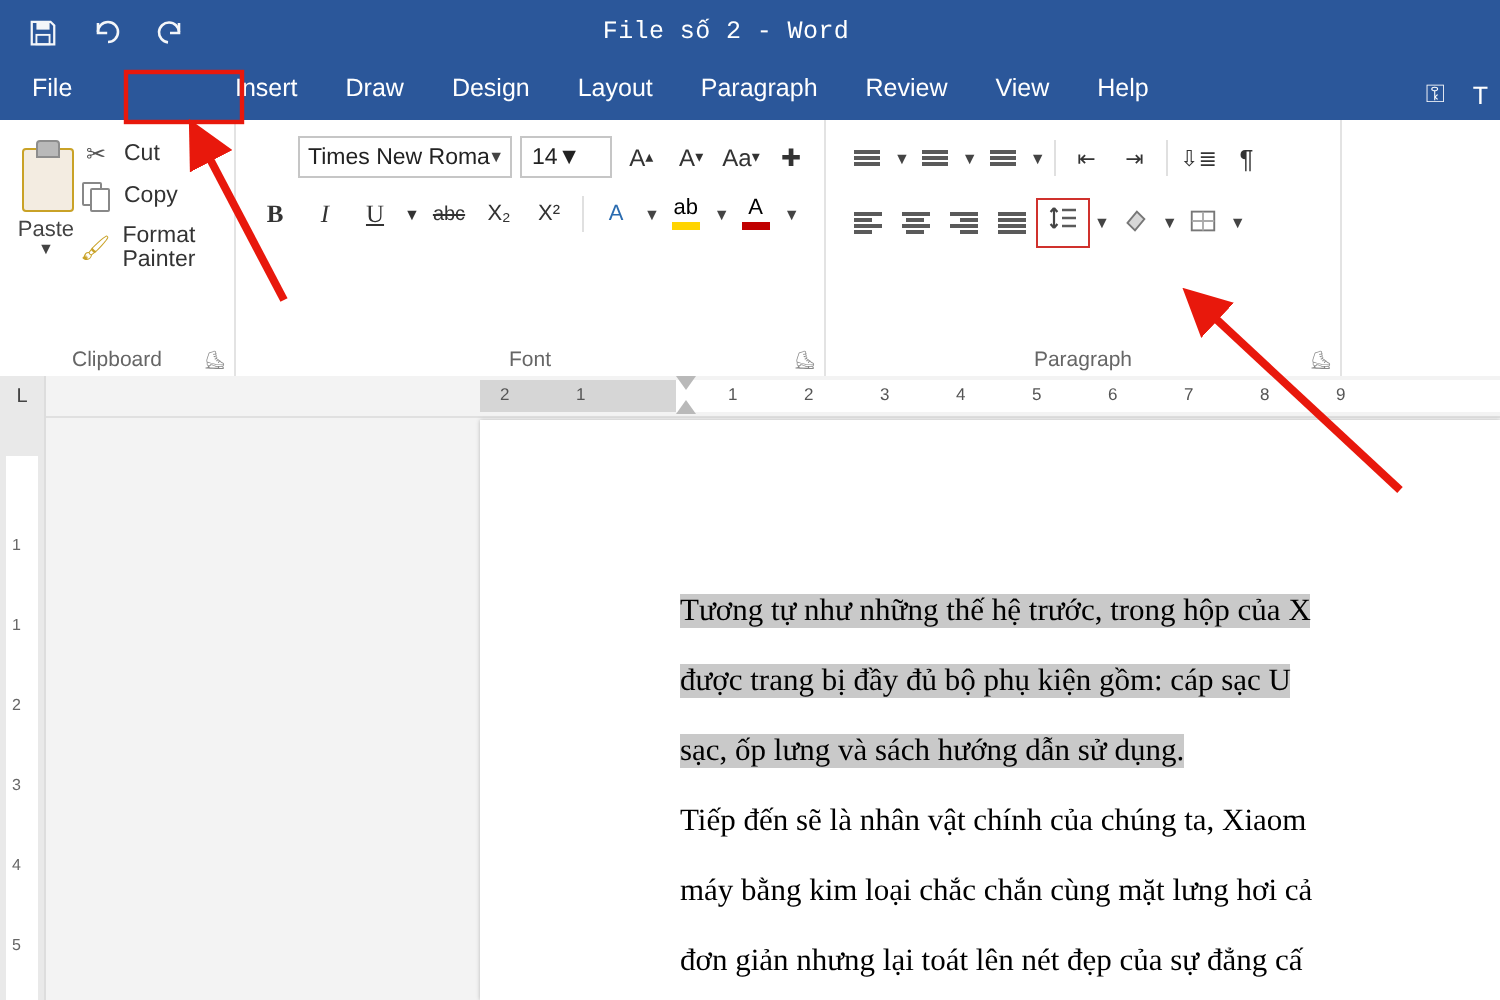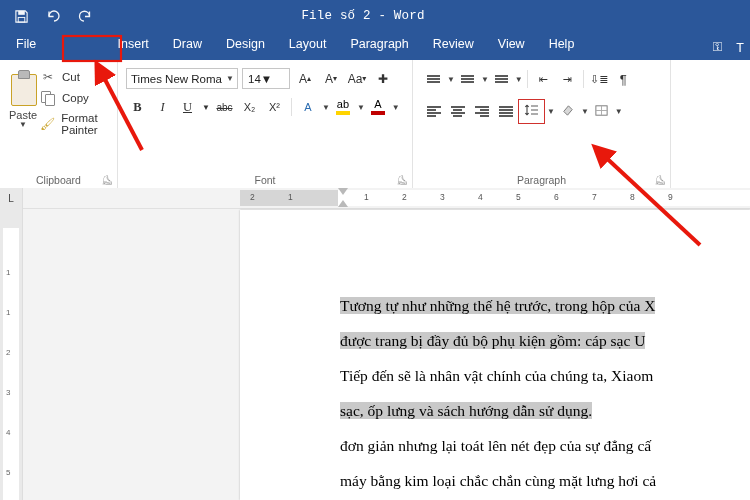--- a/index.html
+++ b/index.html
@@ -37,21 +37,21 @@
   .clipitem .mi{width:16px;height:14px;display:flex;align-items:center;justify-content:center;font-size:12px;}
   .scissor{color:#555;}
   .copyico{position:relative;width:14px;height:14px;}
   .copyico i{position:absolute;width:8px;height:10px;border:1.4px solid #888;background:#fff;border-radius:1px;}
   .copyico i:nth-child(1){left:0;top:0;}
   .copyico i:nth-child(2){left:4px;top:3px;background:#fff;}
   .brush{color:#c9a227;font-size:13px;}
 
   
   .g-font{width:295px;}
-  .fontrow1{display:flex;align-items:center;gap:4px;padding:4px 0 0 2px;}
+  .fontrow1{display:flex;align-items:center;gap:4px;padding:4px 0 0 2px;margin-left:23px;}
   .fontbox{width:112px;height:21px;border:1px solid #c6c6c6;background:#fff;font-size:11.5px;color:#222;display:flex;align-items:center;padding-left:4px;box-sizing:border-box;position:relative;}
   .fontbox .cv{position:absolute;right:3px;font-size:8px;color:#444;}
   .sizebox{width:48px;height:21px;border:1px solid #c6c6c6;background:#fff;font-size:11.5px;color:#222;display:flex;align-items:center;padding-left:5px;box-sizing:border-box;position:relative;}
   .mini{width:22px;height:21px;display:flex;align-items:center;justify-content:center;font-size:12px;color:#333;}
   .mini small{font-size:8px;}
   .fontrow2{display:flex;align-items:center;gap:2px;padding:7px 0 0 2px;}
   .fbtn{width:23px;height:22px;display:flex;align-items:center;justify-content:center;font-size:12.5px;color:#333;}
   .fbtn.b{font-weight:bold;font-family:"Liberation Serif",serif;}
   .fbtn.i{font-style:italic;font-family:"Liberation Serif",serif;}
   .fbtn.u{text-decoration:underline;font-family:"Liberation Serif",serif;}
@@ -358,24 +358,24 @@
       <span class="vt" style="top:140px;">2</span>
       <span class="vt" style="top:180px;">3</span>
       <span class="vt" style="top:220px;">4</span>
       <span class="vt" style="top:260px;">5</span>
     </div>
 
     <div class="page">
       <div class="docbody">
         <div class="docline"><span class="sel">Tương tự như những thế hệ trước, trong hộp của X</span></div>
         <div class="docline"><span class="sel">được trang bị đầy đủ bộ phụ kiện gồm: cáp sạc U</span></div>
+        <div class="docline"><span class="sel">sạc, ốp lưng và sách hướng dẫn sử dụng.</span></div>
         <div class="docline"><span>Tiếp đến sẽ là nhân vật chính của chúng ta, Xiaom</span></div>
-        <div class="docline"><span class="sel">sạc, ốp lưng và sách hướng dẫn sử dụng.</span></div>
+        <div class="docline"><span>máy bằng kim loại chắc chắn cùng mặt lưng hơi cả</span></div>
         <div class="docline"><span>đơn giản nhưng lại toát lên nét đẹp của sự đẳng cấ</span></div>
-        <div class="docline"><span>máy bằng kim loại chắc chắn cùng mặt lưng hơi cả</span></div>
       </div>
       <div class="whitebox"></div>
     </div>
   </div>
 
   <svg class="arrows" viewBox="0 0 750 500">
     <defs>
       <marker id="ah" markerWidth="6" markerHeight="6" refX="3" refY="3" orient="auto">
         <path d="M0,0 L6,3 L0,6 Z" fill="#e8180c"></path>
       </marker>

